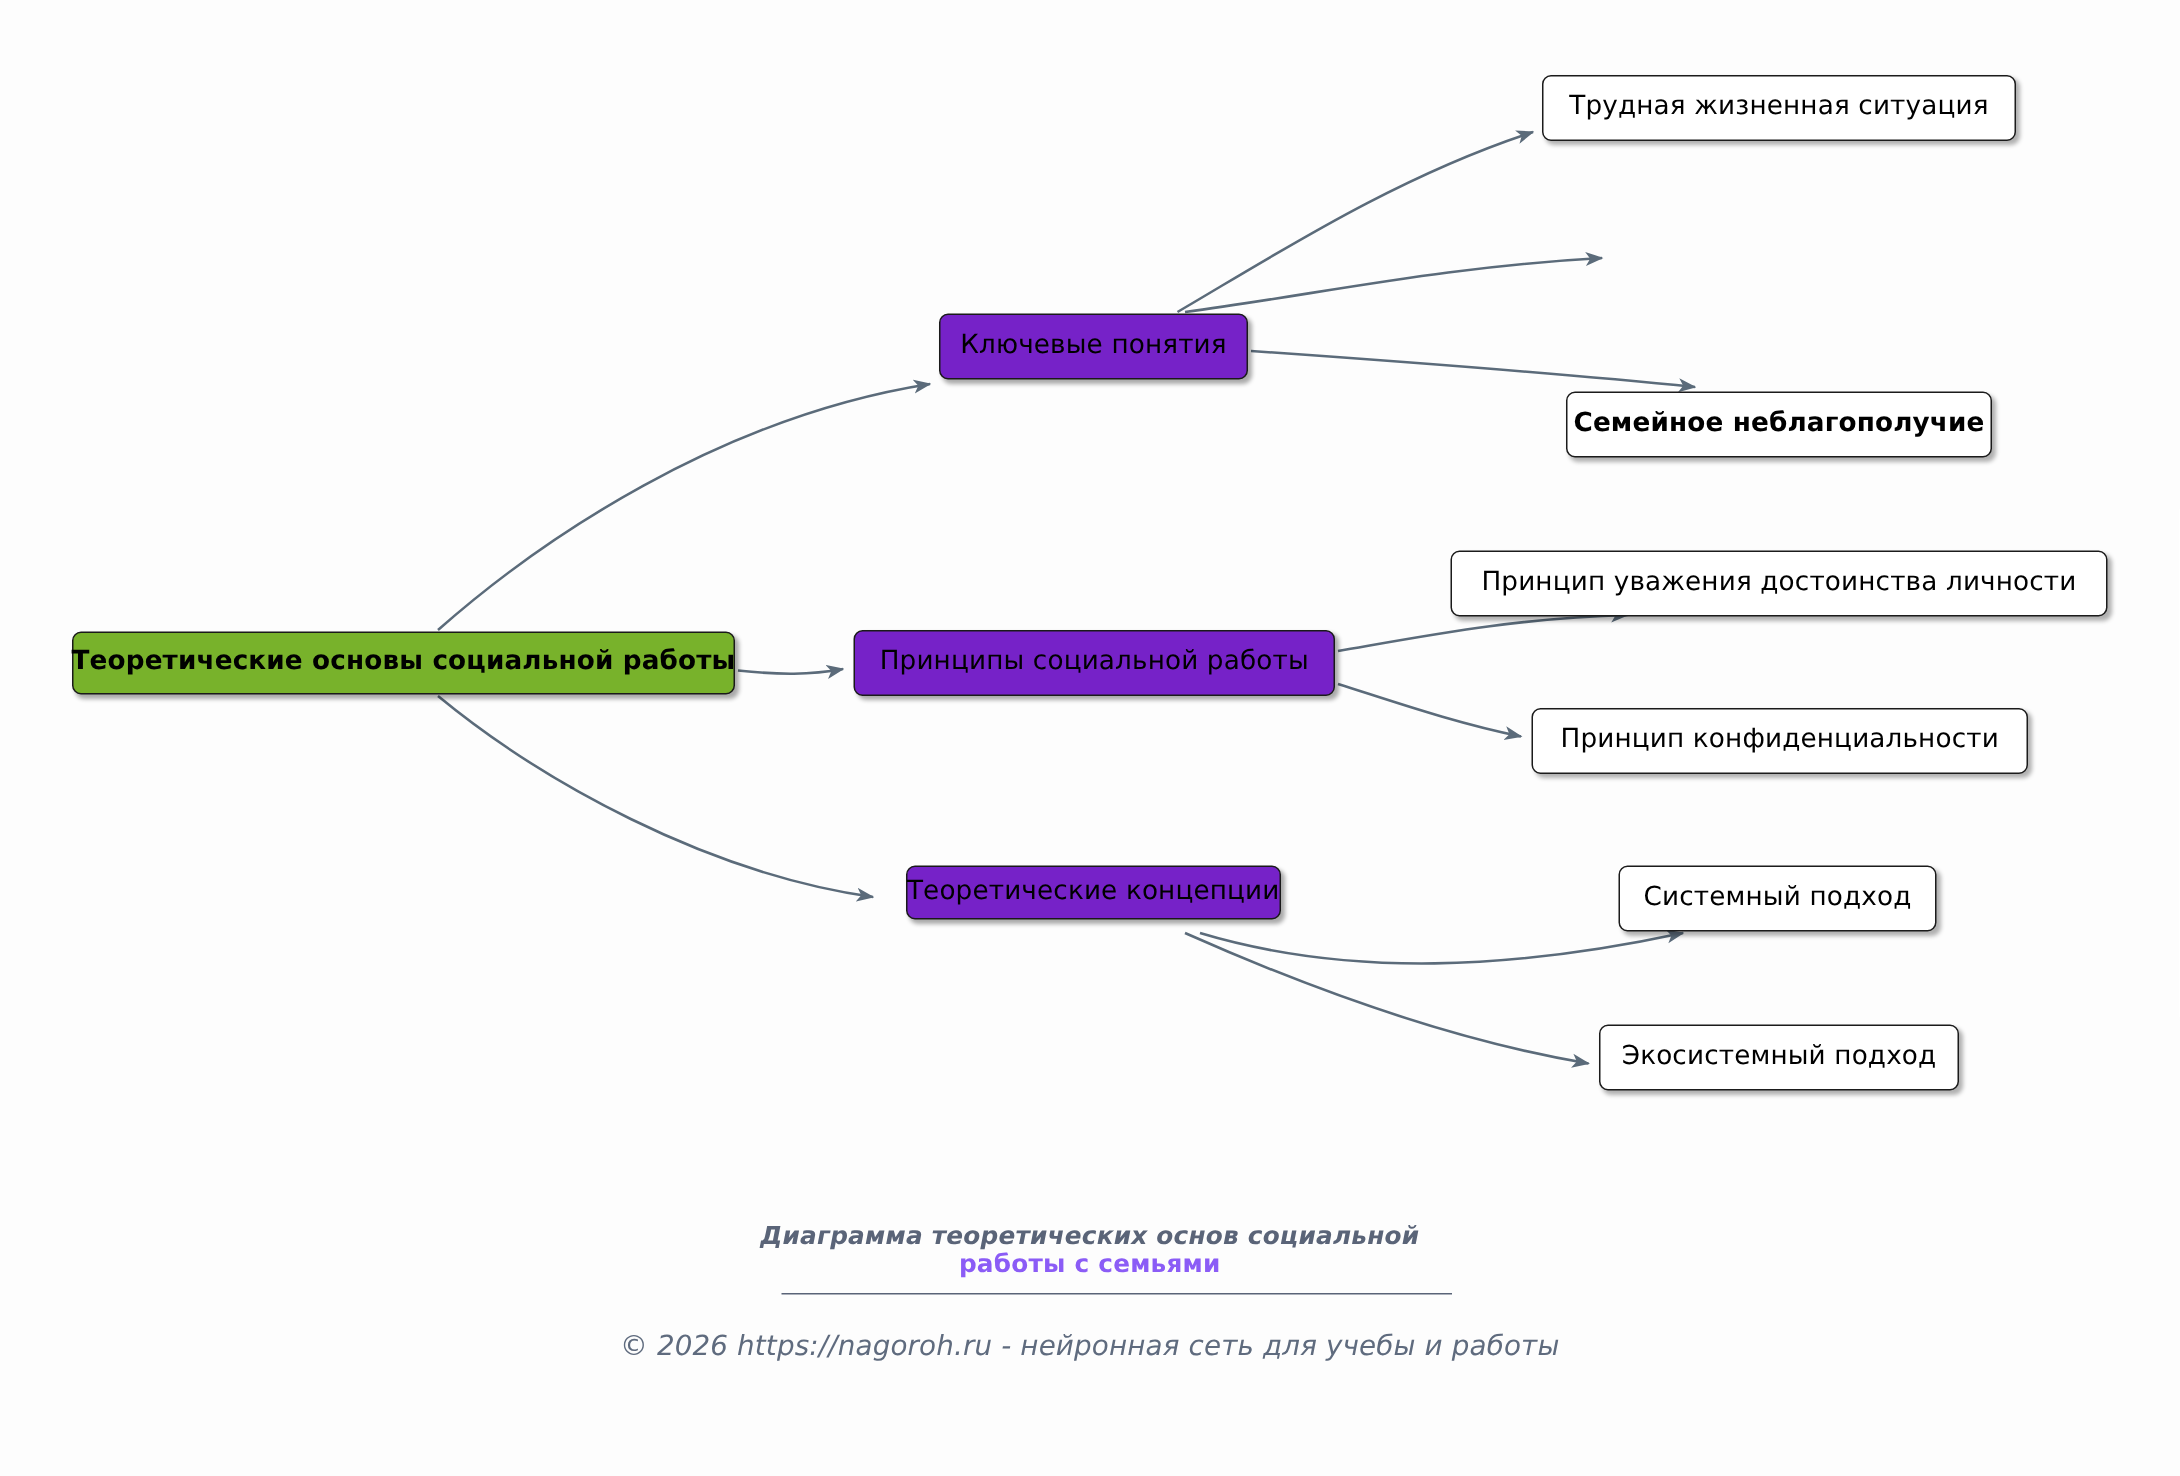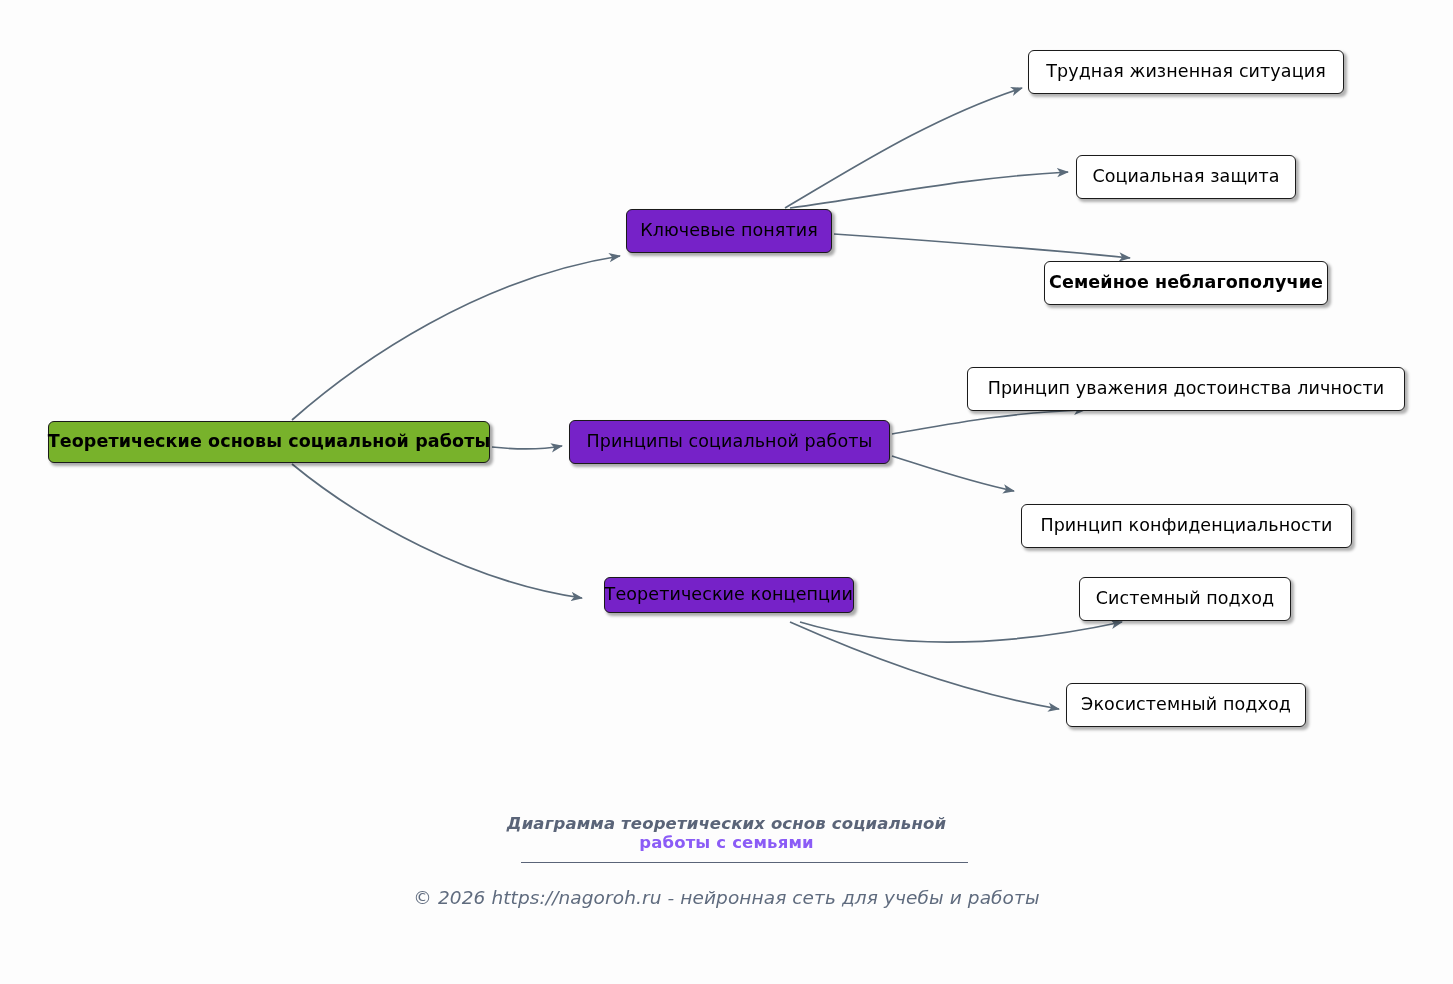--- a/index.html
+++ b/index.html
@@ -135,30 +135,27 @@
   <div class="node node-branch" style="left:569px; top:420px; width:321px; height:44px;">
     <span>Принципы социальной работы</span>
   </div>
   <div class="node node-branch" style="left:604px; top:577px; width:250px; height:36px;justify-content:flex-end;">
     <span>Теоретические концепции</span>
   </div>
 
   <div class="node node-leaf" style="left:1028px; top:50px; width:316px; height:44px;">
     <span>Трудная жизненная ситуация</span>
   </div>
-  <div class="node node-leaf" style="left:1076px; top:155px; width:220px; height:44px;">
-    <span>Социальная защита</span>
-  </div>
   <div class="node node-leaf" style="left:1044px; top:261px; width:284px; height:44px;font-weight:bold;">
     <span>Семейное неблагополучие</span>
   </div>
   <div class="node node-leaf" style="left:967px; top:367px; width:438px; height:44px;">
     <span>Принцип уважения достоинства личности</span>
   </div>
-  <div class="node node-leaf" style="left:1021px; top:472px; width:331px; height:44px;margin-top:32px;">
+  <div class="node node-leaf" style="left:1021px; top:472px; width:331px; height:44px;">
     <span>Принцип конфиденциальности</span>
   </div>
   <div class="node node-leaf" style="left:1079px; top:577px; width:212px; height:44px;">
     <span>Системный подход</span>
   </div>
   <div class="node node-leaf" style="left:1066px; top:683px; width:240px; height:44px;">
     <span>Экосистемный подход</span>
   </div>
 
   <div class="caption" style="top:814px;">Диаграмма теоретических основ социальной</div>

